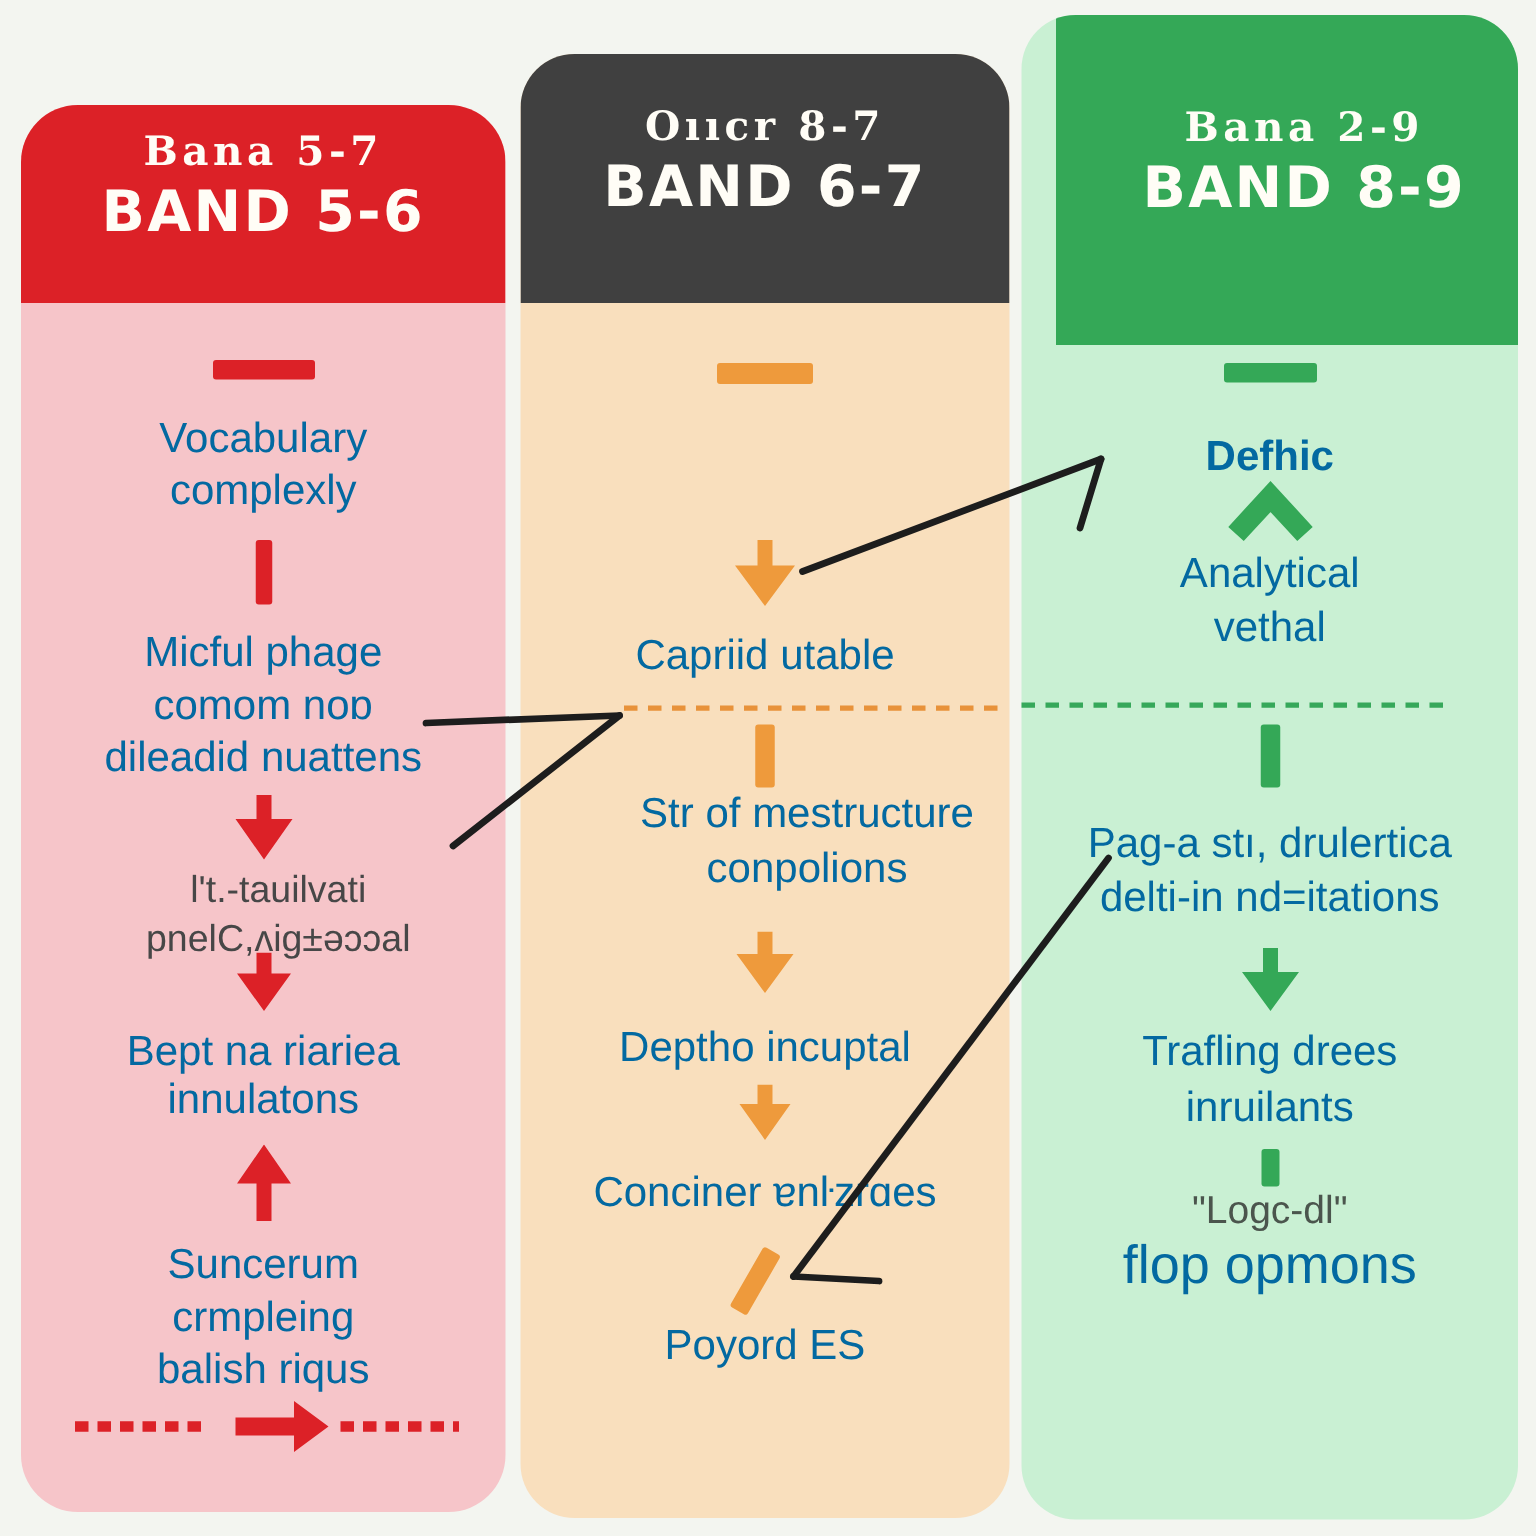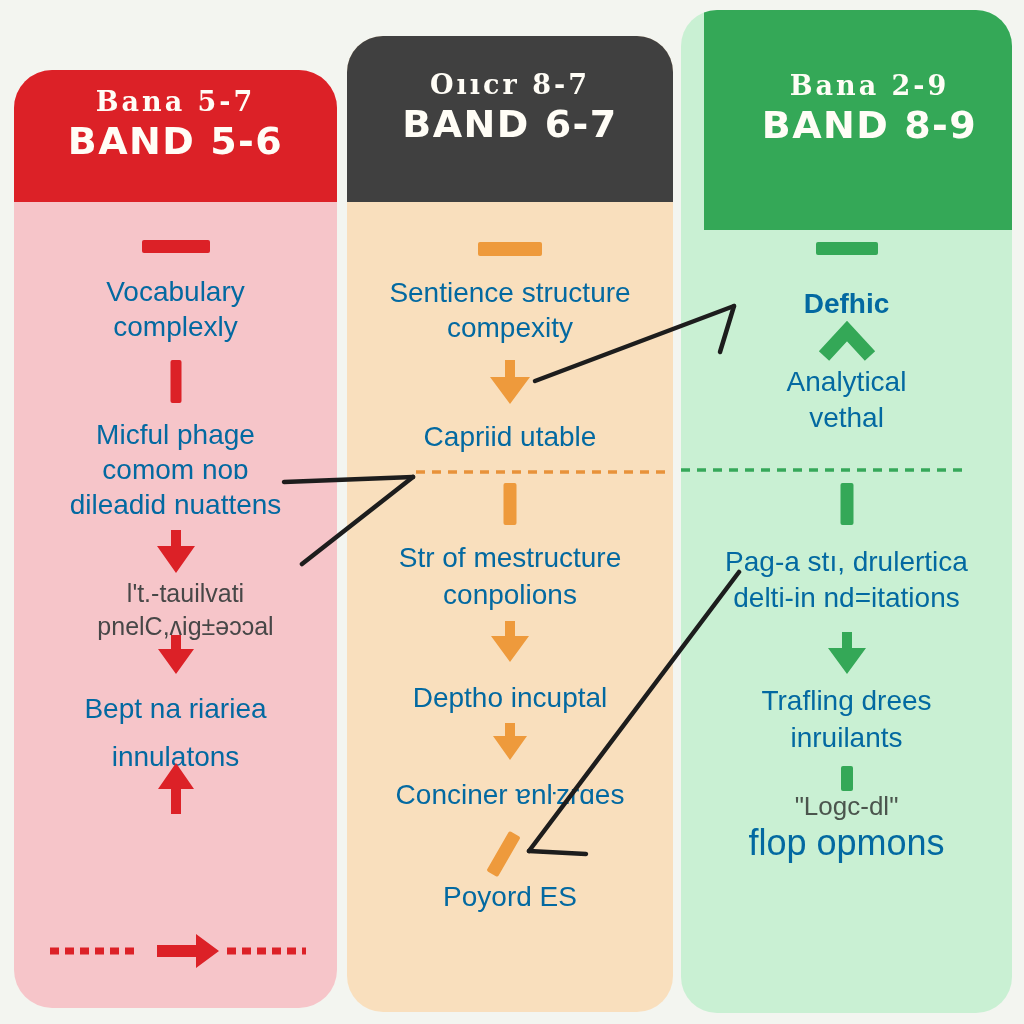--- a/index.html
+++ b/index.html
@@ -45,41 +45,42 @@
 comom noɒ
 dileadid nuattens</div>
     <svg class="cx" style="top:460px;" width="46" height="44" viewBox="0 0 46 44">
       <polygon class="fill-red" points="18,0 28,0 28,16 42,16 23,43 4,16 18,16"></polygon>
     </svg>
     <div class="t garbled" style="top:507px;">l't.-tauilvati
 pnelC,ʌig±ǝɔɔal</div>
     <svg class="cx" style="top:565px;" width="44" height="40" viewBox="0 0 44 40">
       <polygon class="fill-red" points="17,0 27,0 27,14 40,14 22,39 4,14 17,14"></polygon>
     </svg>
-    <div class="t" style="top:615px;line-height:48px;">Bept na riariea
+    <div class="t" style="top:615px;line-height:32px;">Bept na riariea
 innulatons</div>
     <svg class="cx" style="top:693px;" width="44" height="52" viewBox="0 0 44 52">
       <polygon class="fill-red" points="22,0 40,26 27,26 27,51 17,51 17,26 4,26"></polygon>
     </svg>
+    <div class="t" style="top:755px;">Suncerum
+crmpleing
+balish riqus</div>
   </div>
 
   <div class="column" id="col2">
     <div class="header">
       <div class="h-small">Oııcr 8-7</div>
       <div class="h-big">BAND 6-7</div>
     </div>
     <div class="cx bar bg-orange" style="top:206px;width:64px;height:14px;"></div>
-    <div class="t" style="top:239px;">Sentience structure
-compexity</div>
     <svg class="cx" style="top:324px;" width="48" height="45" viewBox="0 0 48 45">
       <polygon class="fill-orange" points="19,0 29,0 29,17 44,17 24,44 4,17 19,17"></polygon>
     </svg>
     <div class="t" style="top:383px;">Capriid utable</div>
     <div class="cx bar bg-orange" style="top:447px;width:13px;height:42px;"></div>
-    <div class="t" style="top:503px;line-height:37px;">Str of mestructure
+    <div class="t" style="top:487px;line-height:37px;padding-left:28px;">Str of mestructure
 conpolions</div>
     <svg class="cx" style="top:585px;" width="46" height="42" viewBox="0 0 46 42">
       <polygon class="fill-orange" points="18,0 28,0 28,15 42,15 23,41 4,15 18,15"></polygon>
     </svg>
     <div class="t" style="top:644px;">Deptho incuptal</div>
     <svg class="cx" style="top:687px;" width="42" height="38" viewBox="0 0 42 38">
       <polygon class="fill-orange" points="16,0 26,0 26,13 38,13 21,37 4,13 16,13"></polygon>
     </svg>
     <div class="t" style="top:741px;">Conciner ɐnŀᴢrɑes</div>
     <div class="bar bg-orange" style="position:absolute;left:150px;top:795px;width:13px;height:46px;transform:rotate(30deg);"></div>

